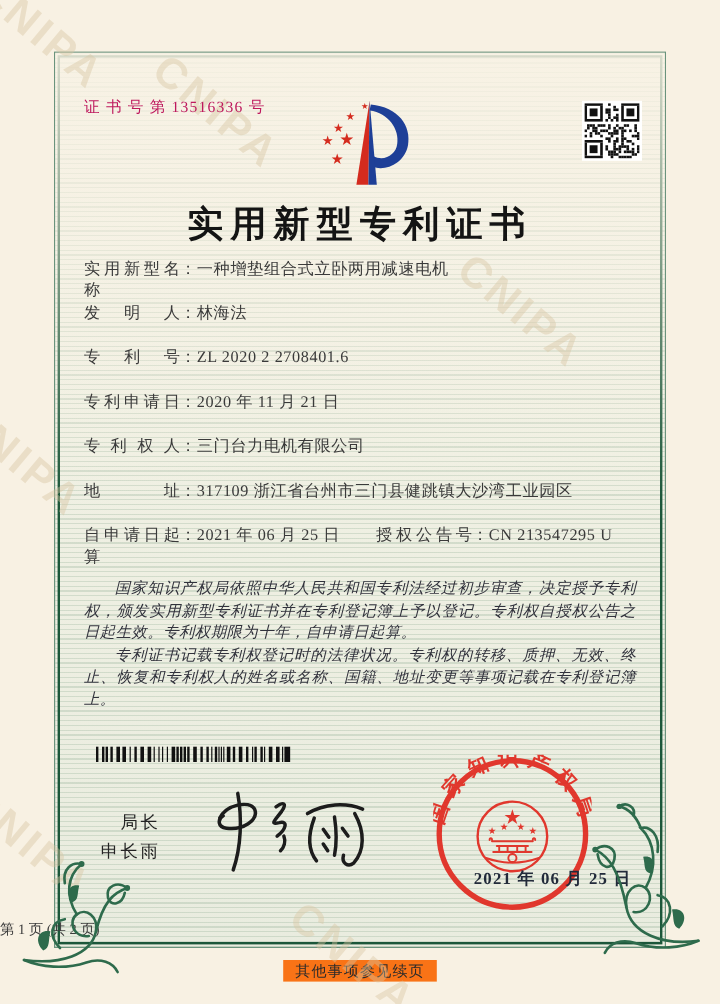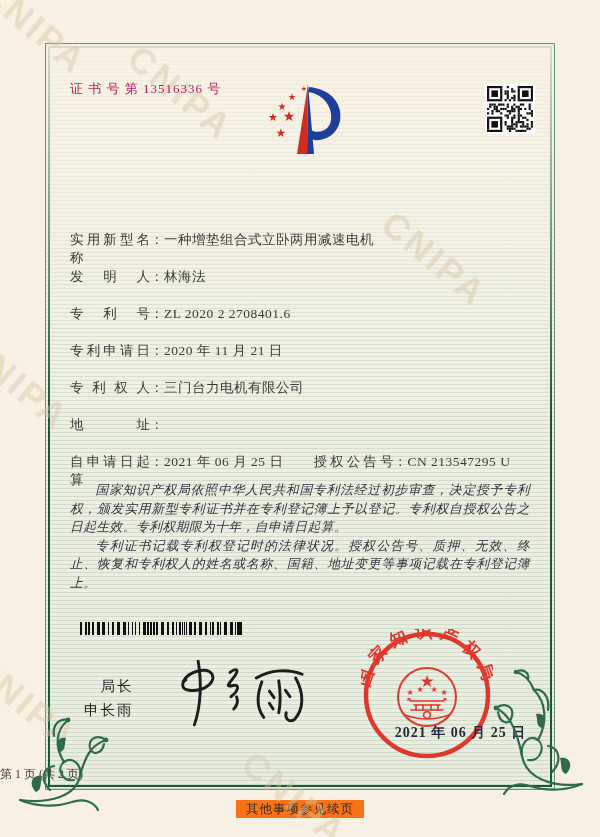--- a/index.html
+++ b/index.html
@@ -25,21 +25,21 @@
 
   .content{position:absolute;inset:0;z-index:3;}
 
   .cert-no{position:absolute;left:70px;top:80px;font-size:13px;color:#be185d;letter-spacing:1px;}
   .logo{position:absolute;left:264px;top:80px;}
   .qr{position:absolute;left:485px;top:84px;width:50px;height:50px;background:#fff;padding:2px;box-sizing:border-box;}
 
   .title{position:absolute;left:0;right:0;top:167px;text-align:center;font-size:30px;font-weight:bold;
          color:#141414;letter-spacing:6px;}
 
-  .fields{position:absolute;left:70px;top:231px;width:470px;font-size:13.5px;color:#3a3a3a;}
+  .fields{position:absolute;left:70px;top:215px;width:470px;font-size:13.5px;color:#3a3a3a;}
   .frow{height:37px;line-height:18px;display:flex;align-items:flex-start;}
   .flabel{display:inline-block;width:80px;text-align:justify;text-align-last:justify;-moz-text-align-last:justify;flex:0 0 80px;}
   .fcolon{flex:0 0 14px;}
   .fvalue{letter-spacing:.5px;}
   .grant-row{display:flex;}
   .grant-right{margin-left:30px;display:flex;}
 
   .bodytext{position:absolute;left:70px;top:481px;width:460px;font-size:12.8px;line-height:18.6px;
             color:#31323c;font-style:italic;text-align:justify;}
   .bodytext p{margin:0;text-indent:2em;letter-spacing:.4px;}
@@ -246,20 +246,21 @@
         <rect x="18" y="19" width="1" height="1" fill="#111"></rect>
         <rect x="19" y="19" width="1" height="1" fill="#111"></rect>
         <rect x="10" y="20" width="1" height="1" fill="#111"></rect>
         <rect x="13" y="20" width="1" height="1" fill="#111"></rect>
         <rect x="14" y="20" width="1" height="1" fill="#111"></rect>
         <rect x="15" y="20" width="1" height="1" fill="#111"></rect>
         <rect x="16" y="20" width="1" height="1" fill="#111"></rect>
         <rect x="17" y="20" width="1" height="1" fill="#111"></rect>
       </svg>
 
+    <div class="title">实用新型专利证书</div>
 
     <div class="fields">
       <div class="frow">
         <span class="flabel">实用新型名称</span>
           <span class="fcolon">：</span>
         <span class="fvalue">一种增垫组合式立卧两用减速电机</span>
       </div>
       <div class="frow">
         <span class="flabel">发明人</span>
           <span class="fcolon">：</span>
@@ -276,36 +277,37 @@
         <span class="fvalue">2020 年 11 月 21 日</span>
       </div>
       <div class="frow">
         <span class="flabel">专利权人</span>
           <span class="fcolon">：</span>
         <span class="fvalue">三门台力电机有限公司</span>
       </div>
       <div class="frow">
         <span class="flabel">地址</span>
           <span class="fcolon">：</span>
+        <span class="fvalue">317109 浙江省台州市三门县健跳镇大沙湾工业园区</span>
       </div>
       <div class="frow grant-row">
         <span class="flabel">自申请日起算</span>
           <span class="fcolon">：</span>
         <span class="fvalue">2021 年 06 月 25 日</span>
         <span class="grant-right">
           <span class="flabel">授权公告号</span>
             <span class="fcolon">：</span>
           <span class="fvalue">CN 213547295 U</span>
         </span>
       </div>
     </div>
 
     <div class="bodytext">
       <p>国家知识产权局依照中华人民共和国专利法经过初步审查，决定授予专利权，颁发实用新型专利证书并在专利登记簿上予以登记。专利权自授权公告之日起生效。专利权期限为十年，自申请日起算。</p>
-      <p>专利证书记载专利权登记时的法律状况。授权公告号、质押、无效、终止、恢复和专利权人的姓名或名称、国籍、地址变更等事项记载在专利登记簿上。</p>
+      <p>专利证书记载专利权登记时的法律状况。专利权的转移、质押、无效、终止、恢复和专利权人的姓名或名称、国籍、地址变更等事项记载在专利登记簿上。</p>
     </div>
 
     <svg id="barcode" class="barcode" width="162" height="13" viewBox="0 0 162 13">
         <rect x="0" y="0" width="2" height="13" fill="#111"></rect>
         <rect x="5" y="0" width="2" height="13" fill="#111"></rect>
         <rect x="8" y="0" width="2" height="13" fill="#111"></rect>
         <rect x="12" y="0" width="2" height="13" fill="#111"></rect>
         <rect x="17" y="0" width="3" height="13" fill="#111"></rect>
         <rect x="22" y="0" width="3" height="13" fill="#111"></rect>
         <rect x="28" y="0" width="1" height="13" fill="#111"></rect>

